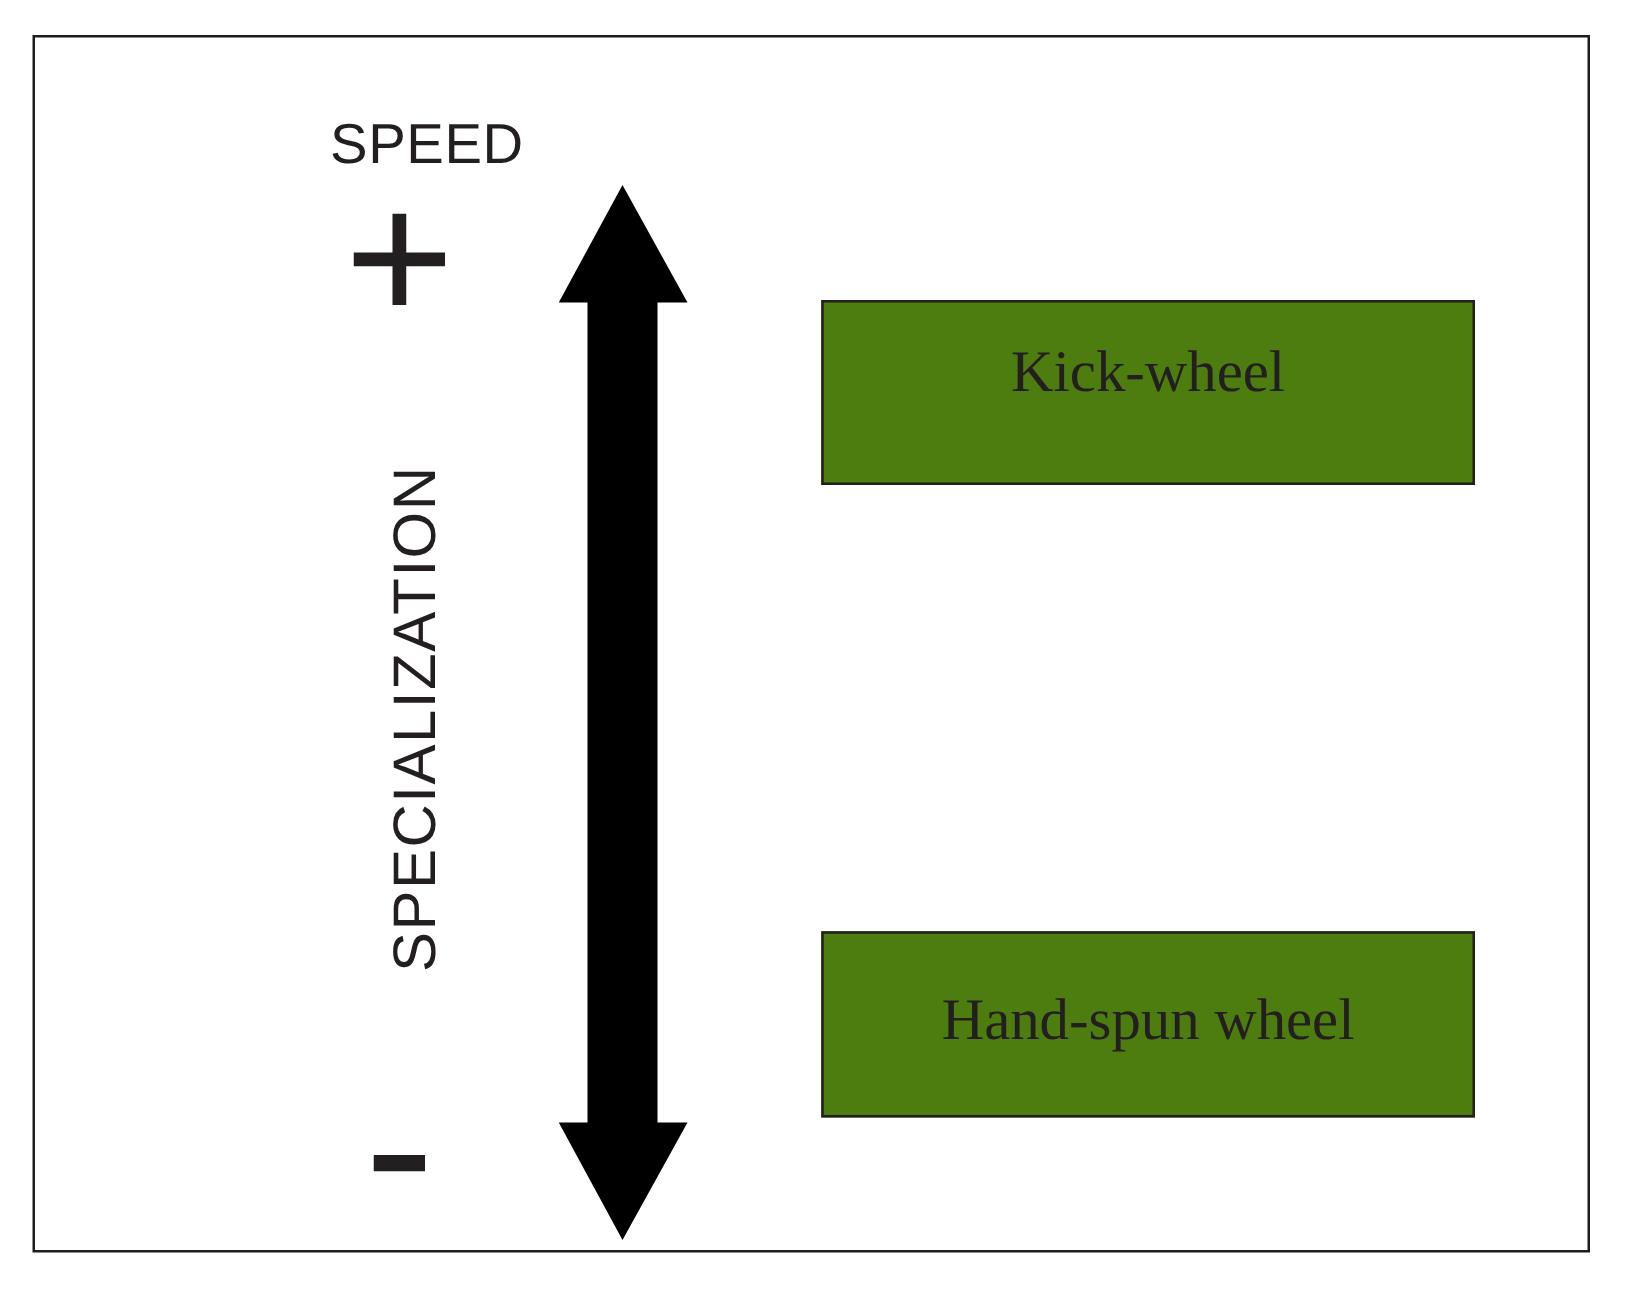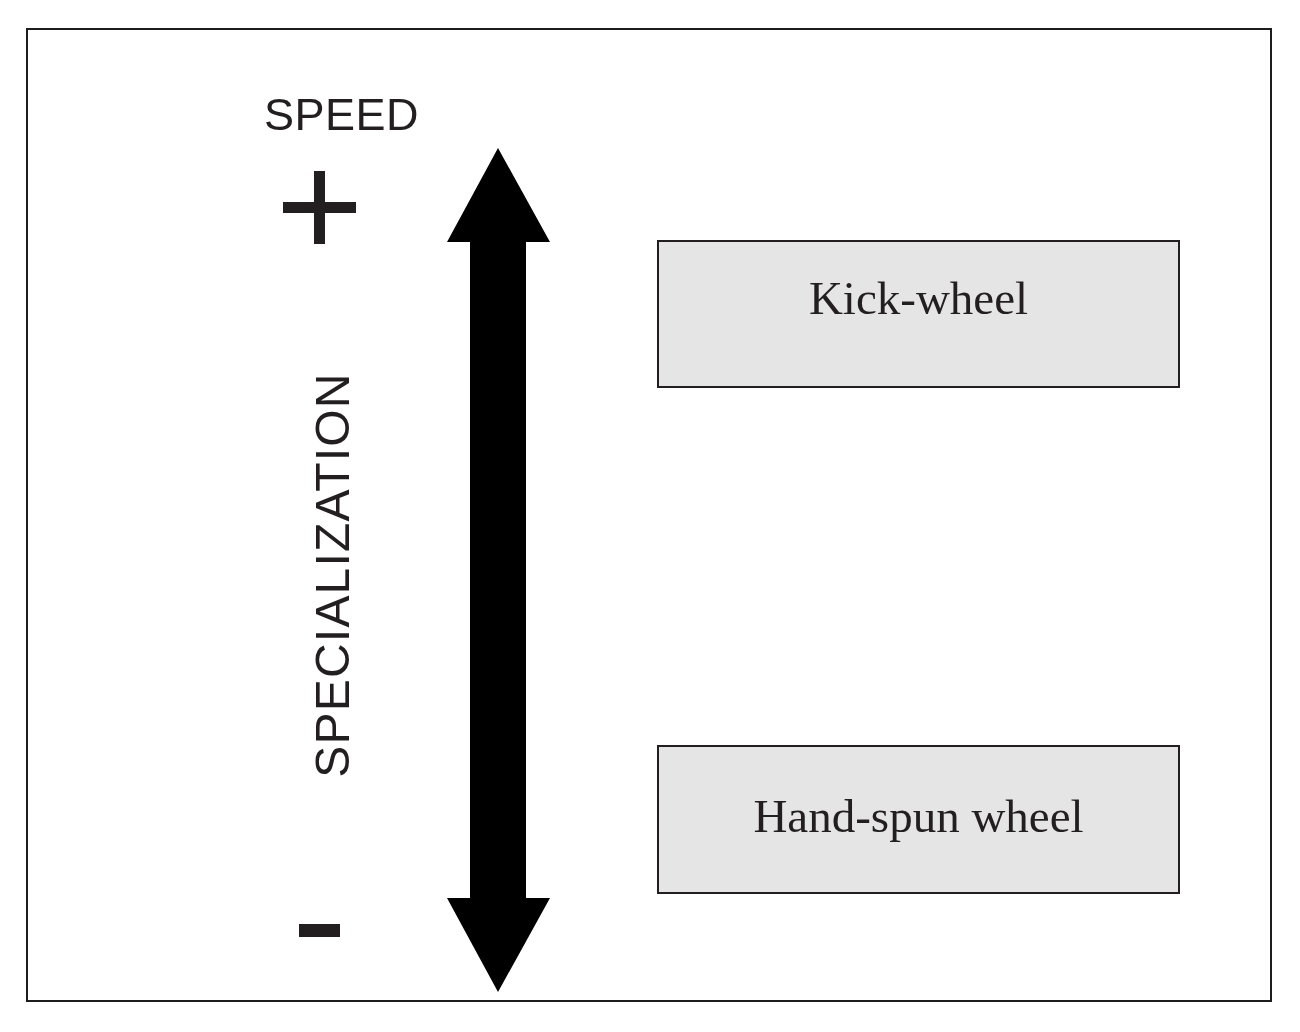--- a/index.html
+++ b/index.html
@@ -104,21 +104,21 @@
     display: block;
     width: 120px;
     height: 844px;
   }
 
   
   .label-box {
     position: absolute;
     border: 2px solid #231f20;
     box-sizing: border-box;
-    background: #e5e5e5;
+    background: #4d7c0f;
     display: flex;
     align-items: center;
     justify-content: center;
   }
   .label-box .box-text {
     font-family: "Liberation Serif", serif;
     font-size: 47px;
     color: #231f20;
     line-height: 1;
     white-space: nowrap;

